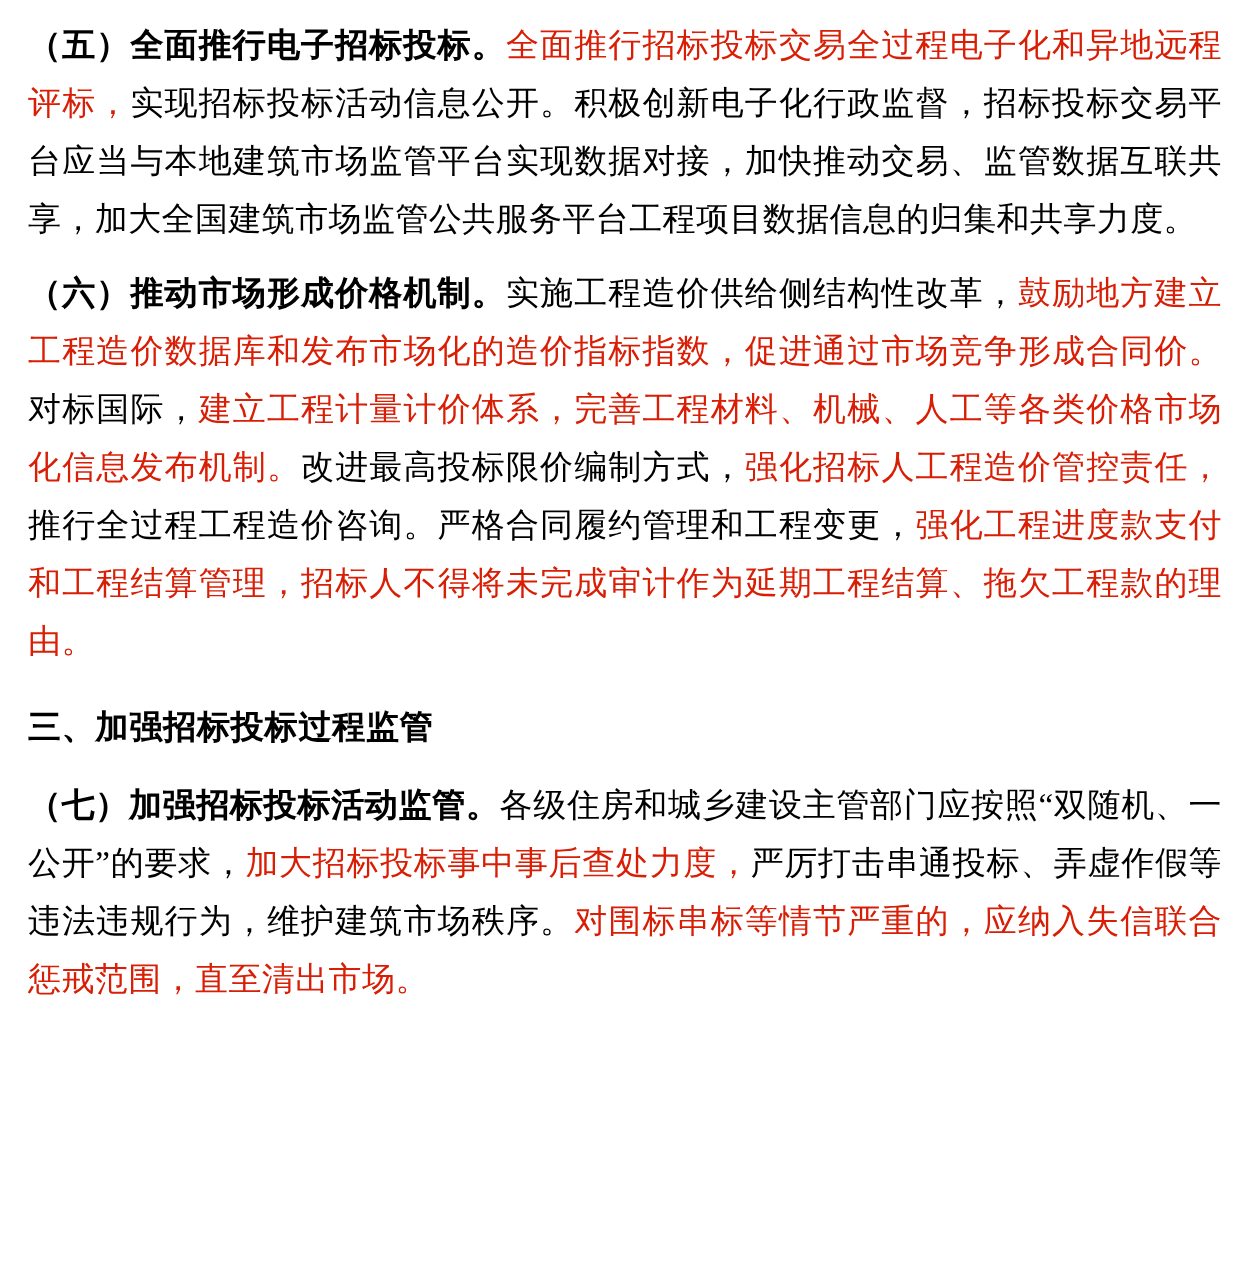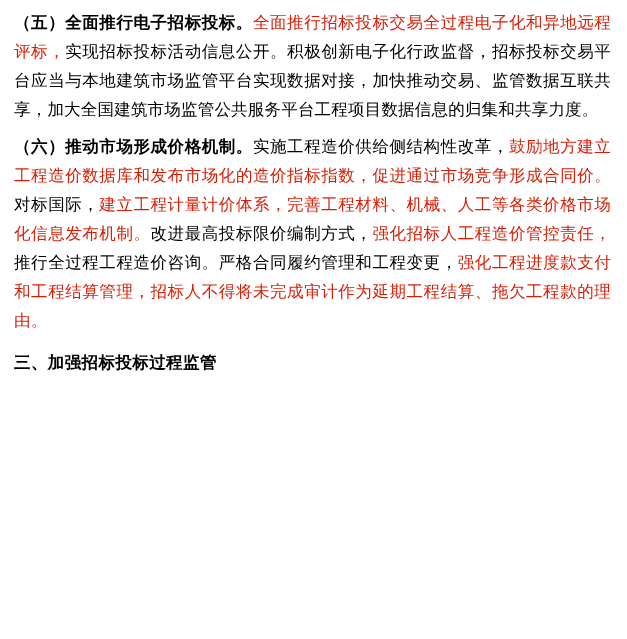--- a/index.html
+++ b/index.html
@@ -41,25 +41,25 @@
   }
   .black {
     color: #000000;
   }
   .section-head {
     font-size: 16.5px;
     line-height: 29px;
     font-weight: bold;
     margin: 14px 0 10px 0;
     letter-spacing: 0.4px;
-    font-family: Liberation Mono, monospace;
   }
 </style>
 </head>
 <body>
 
 <div class="page">
   <div id="body-content">
       <p class="para indent"><span class="heading-run">（五）全面推行电子招标投标。</span><span class="red">全面推行招标投标交易全过程电子化和异地远程评标，</span><span class="black">实现招标投标活动信息公开。积极创新电子化行政监督，招标投标交易平台应当与本地建筑市场监管平台实现数据对接，加快推动交易、监管数据互联共享，加大全国建筑市场监管公共服务平台工程项目数据信息的归集和共享力度。</span></p>
       <p class="para indent"><span class="heading-run">（六）推动市场形成价格机制。</span><span class="black">实施工程造价供给侧结构性改革，</span><span class="red">鼓励地方建立工程造价数据库和发布市场化的造价指标指数，促进通过市场竞争形成合同价。</span><span class="black">对标国际，</span><span class="red">建立工程计量计价体系，完善工程材料、机械、人工等各类价格市场化信息发布机制。</span><span class="black">改进最高投标限价编制方式，</span><span class="red">强化招标人工程造价管控责任，</span><span class="black">推行全过程工程造价咨询。严格合同履约管理和工程变更，</span><span class="red">强化工程进度款支付和工程结算管理，</span><span class="red">招标人不得将未完成审计作为延期工程结算、拖欠工程款的理由。</span></p>
       <div class="section-head">三、加强招标投标过程监管</div>
+      <p class="para indent"><span class="heading-run">（七）加强招标投标活动监管。</span><span class="black">各级住房和城乡建设主管部门应按照“双随机、一公开”的要求，</span><span class="red">加大招标投标事中事后查处力度，</span><span class="black">严厉打击串通投标、弄虚作假等违法违规行为，维护建筑市场秩序。</span><span class="red">对围标串标等情节严重的，应纳入失信联合惩戒范围，直至清出市场。</span></p>
     </div>
 </div>
 
 </body></html>

